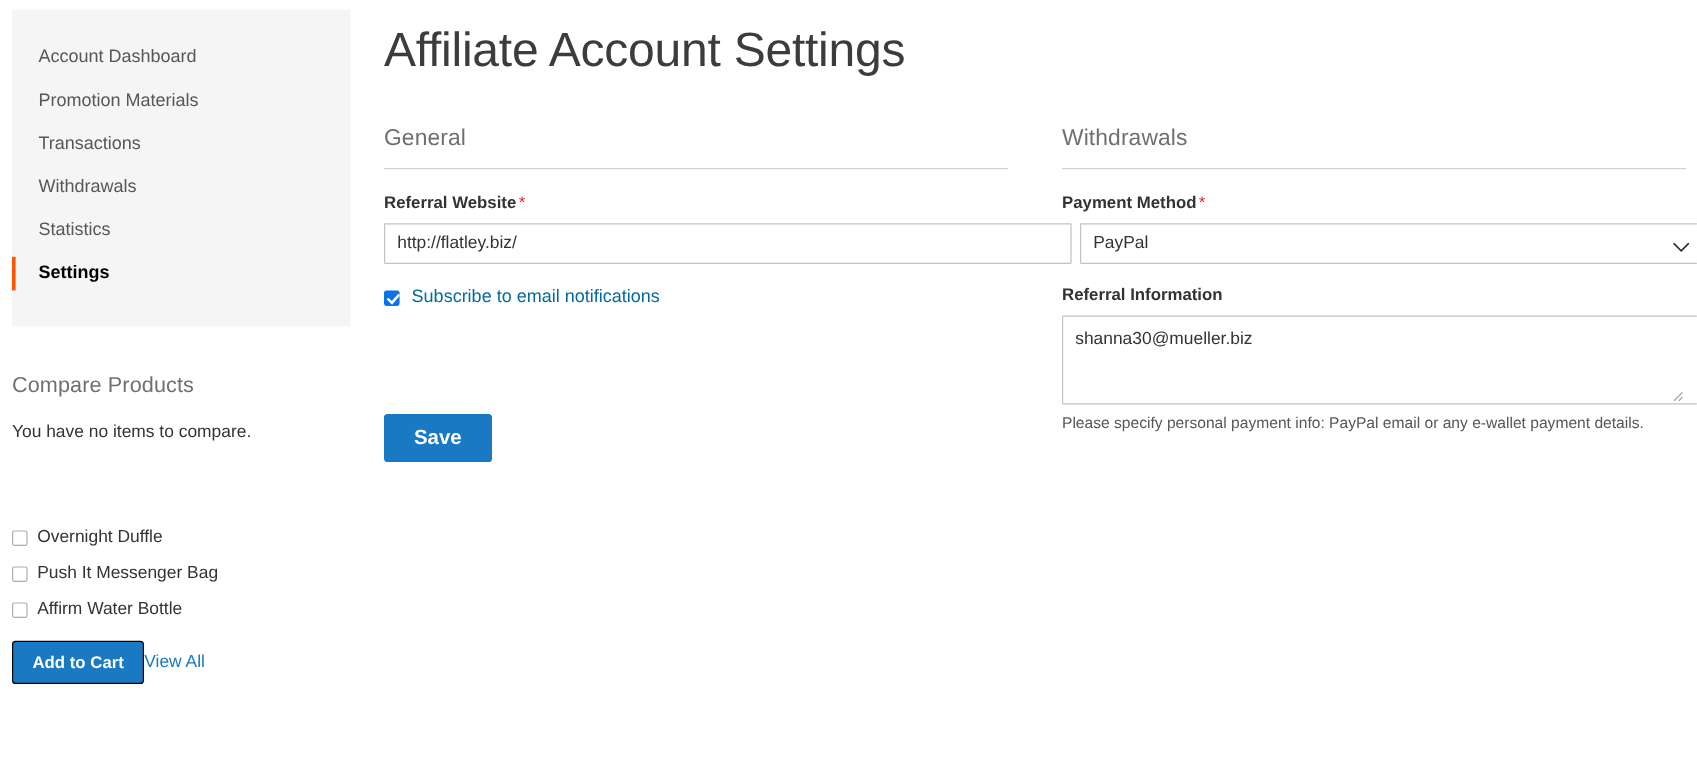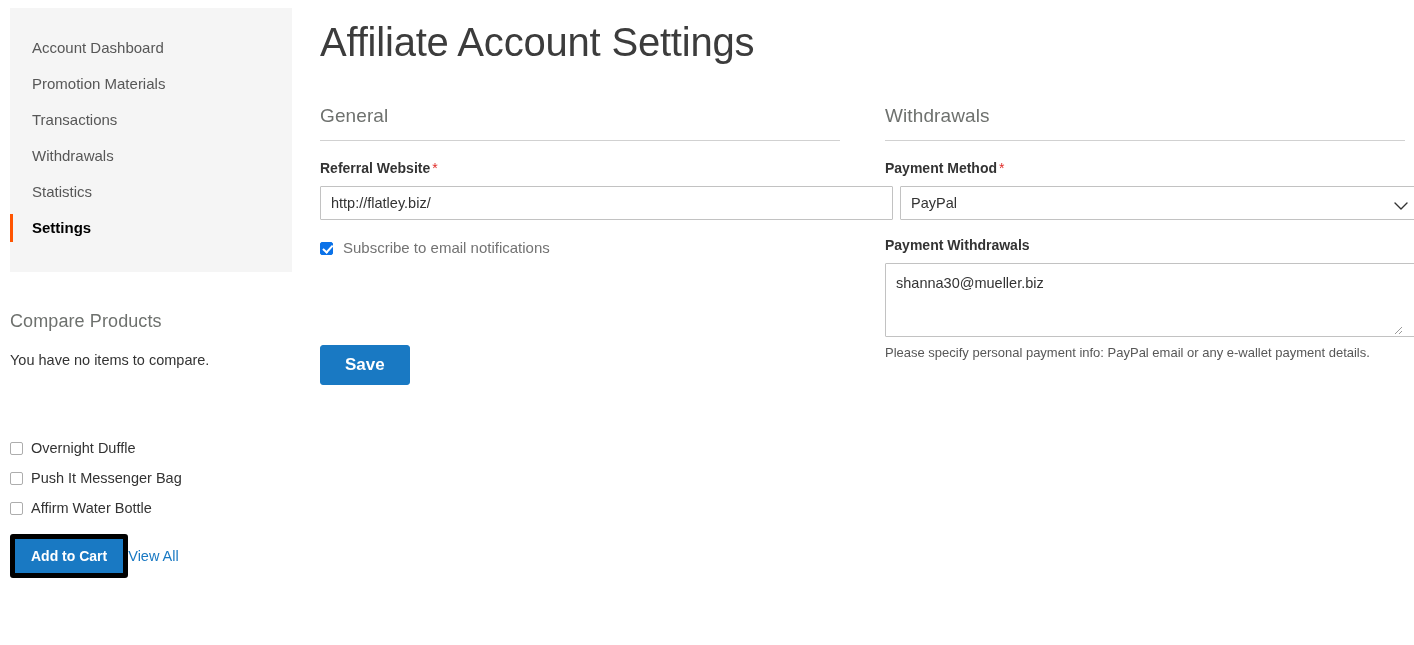--- a/index.html
+++ b/index.html
@@ -120,21 +120,21 @@
     line-height: 20px;
   }
 
   .actions-row {
     display: flex;
     align-items: center;
     margin-top: 16px;
   }
   .btn-primary {
     background: #1979c3;
-    border: 5px solid #000000;
+    border: 1px solid #000000;
     border-radius: 3px;
     color: #ffffff;
     font-family: inherit;
     font-size: 14px;
     font-weight: bold;
     padding: 9px 16px;
     line-height: 16px;
     cursor: pointer;
   }
   .link {
@@ -263,21 +263,21 @@
   }
 
   .inline-check {
     display: flex;
     align-items: center;
     margin-top: 18px;
   }
   .inline-check .cb { margin-right: 10px; }
   .inline-check-label {
     font-size: 15px;
-    color: #737373;
+    color: #0369a1;
     line-height: 20px;
     cursor: pointer;
   }
 
   #save-row {
     position: absolute;
     left: 0;
     top: 345px;
   }
   #save-button {
@@ -382,21 +382,21 @@
           </select>
           <span class="chev">
             <svg width="14" height="9" viewBox="0 0 14 9" fill="none" xmlns="http://www.w3.org/2000/svg">
               <path d="M1 1 L7 7 L13 1" stroke="#333333" stroke-width="1.4" fill="none" stroke-linecap="round" stroke-linejoin="round"></path>
             </svg>
           </span>
         </div>
       </div>
 
       <div class="field">
-        <label class="field-label">Payment Withdrawals</label>
+        <label class="field-label">Referral Information</label>
         <div class="textarea-wrap">
           <textarea class="textarea-input" style="">shanna30@mueller.biz</textarea>
           <span class="resize-grip">
             <svg width="12" height="12" viewBox="0 0 12 12" xmlns="http://www.w3.org/2000/svg">
               <path d="M11 4 L4 11 M11 8 L8 11" stroke="#9a9a9a" stroke-width="1" fill="none"></path>
             </svg>
           </span>
         </div>
         <p class="help-note">Please specify personal payment info: PayPal email or any e-wallet payment details.</p>
       </div>

